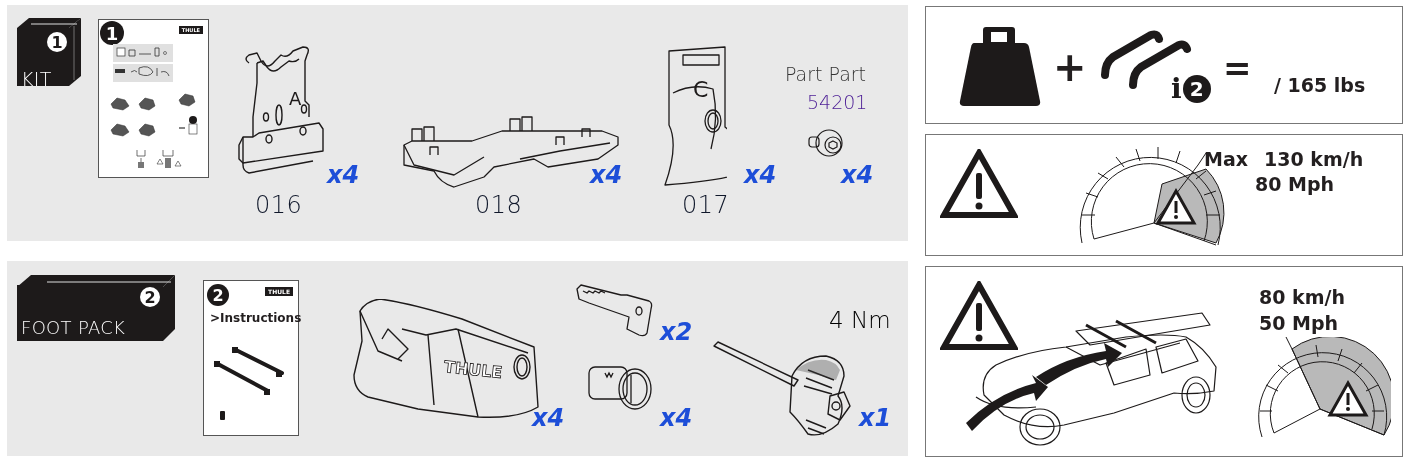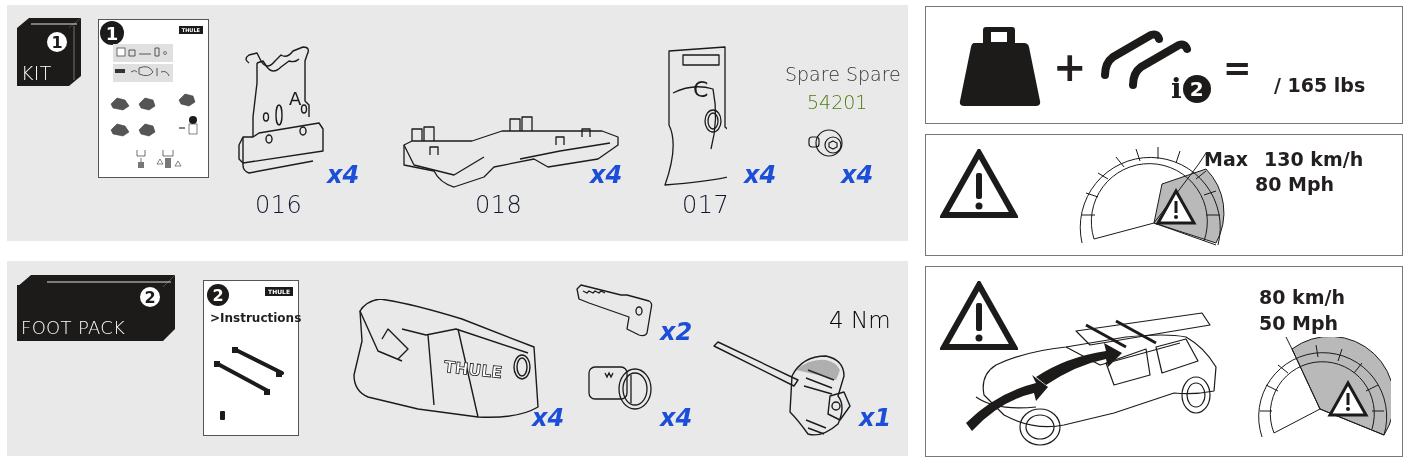--- a/index.html
+++ b/index.html
@@ -22,21 +22,21 @@
 
   <div class="abs" style="left:10px;top:13px;width:64px;height:70px;">
     <svg width="64" height="70" viewBox="0 0 64 70">
       <polygon points="0,10 12,0 64,0 52,10" fill="#1d1a1a"></polygon>
       <polygon points="52,10 64,0 64,58 52,68" fill="#1d1a1a"></polygon>
       <rect x="0" y="10" width="52" height="58" fill="#1d1a1a"></rect>
       <line x1="14" y1="6" x2="60" y2="6" stroke="#ddd" stroke-width="1"></line>
       <line x1="57" y1="8" x2="57" y2="62" stroke="#888" stroke-width="0.8"></line>
     </svg>
     <div class="num-circle" style="left:30px;top:14px;width:20px;height:20px;font-size:16px;">1</div>
-    <div class="box-label" style="left:4px;top:44px;">KIT</div>
+    <div class="box-label" style="left:4px;top:50px;">KIT</div>
   </div>
 
   <div class="booklet" style="left:91px;top:14px;width:109px;height:157px;">
     <div class="abs" style="left:1px;top:1px;width:24px;height:24px;border-radius:50%;background:#1d1a1a;color:#fff;font-weight:bold;font-size:18px;display:flex;align-items:center;justify-content:center;">1</div>
     <div class="abs" style="right:5px;top:6px;background:#1d1a1a;color:#fff;font-size:5px;font-weight:bold;padding:1px 3px;">THULE</div>
     <svg class="abs" style="left:6px;top:12px;" width="100" height="140" viewBox="0 0 100 140">
       <rect x="8" y="12" width="60" height="18" fill="#e0e0e0"></rect>
       <rect x="8" y="32" width="60" height="18" fill="#e0e0e0"></rect>
       <rect x="12" y="16" width="8" height="8" fill="#fff" stroke="#333" stroke-width="0.7"></rect>
       <path d="M24 18 h6 v6 h-6z M34 22 h12 M50 16 h4 v8 h-4z" fill="none" stroke="#333" stroke-width="0.8"></path>
@@ -95,22 +95,22 @@
       <rect x="36" y="12" width="36" height="10"></rect>
       <path d="M26 50 q20 -10 40 -4 q6 30 -2 60"></path>
       <ellipse cx="66" cy="78" rx="8" ry="11"></ellipse>
       <ellipse cx="66" cy="78" rx="5" ry="8"></ellipse>
     </g>
     <text x="46" y="54" font-size="22" fill="#1d1a1a" font-family="DejaVu Sans, sans-serif">C</text>
   </svg>
   <div class="qty" style="left:737px;top:156px;">x4</div>
   <div class="part-code" style="left:675px;top:186px;">017</div>
 
-  <div class="abs" style="left:778px;top:58px;font-size:19px;color:#333;font-weight:300;">Spare Spare</div>
-  <div class="abs" style="left:800px;top:86px;font-size:19px;color:#4d7c0f;font-weight:300;">54201</div>
+  <div class="abs" style="left:778px;top:58px;font-size:19px;color:#333;font-weight:300;">Part Part</div>
+  <div class="abs" style="left:800px;top:86px;font-size:19px;color:#4c1d95;font-weight:300;">54201</div>
   <svg class="abs" style="left:800px;top:120px;" width="52" height="42" viewBox="0 0 52 42">
     <g fill="none" stroke="#1d1a1a" stroke-width="1.2">
       <circle cx="22" cy="18" r="13"></circle>
       <circle cx="26" cy="20" r="8"></circle>
       <rect x="2" y="12" width="10" height="10" rx="3"></rect>
       <polygon points="26,16 30,18 30,22 26,24 22,22 22,18"></polygon>
     </g>
   </svg>
   <div class="qty" style="left:834px;top:156px;">x4</div>
 </div>

